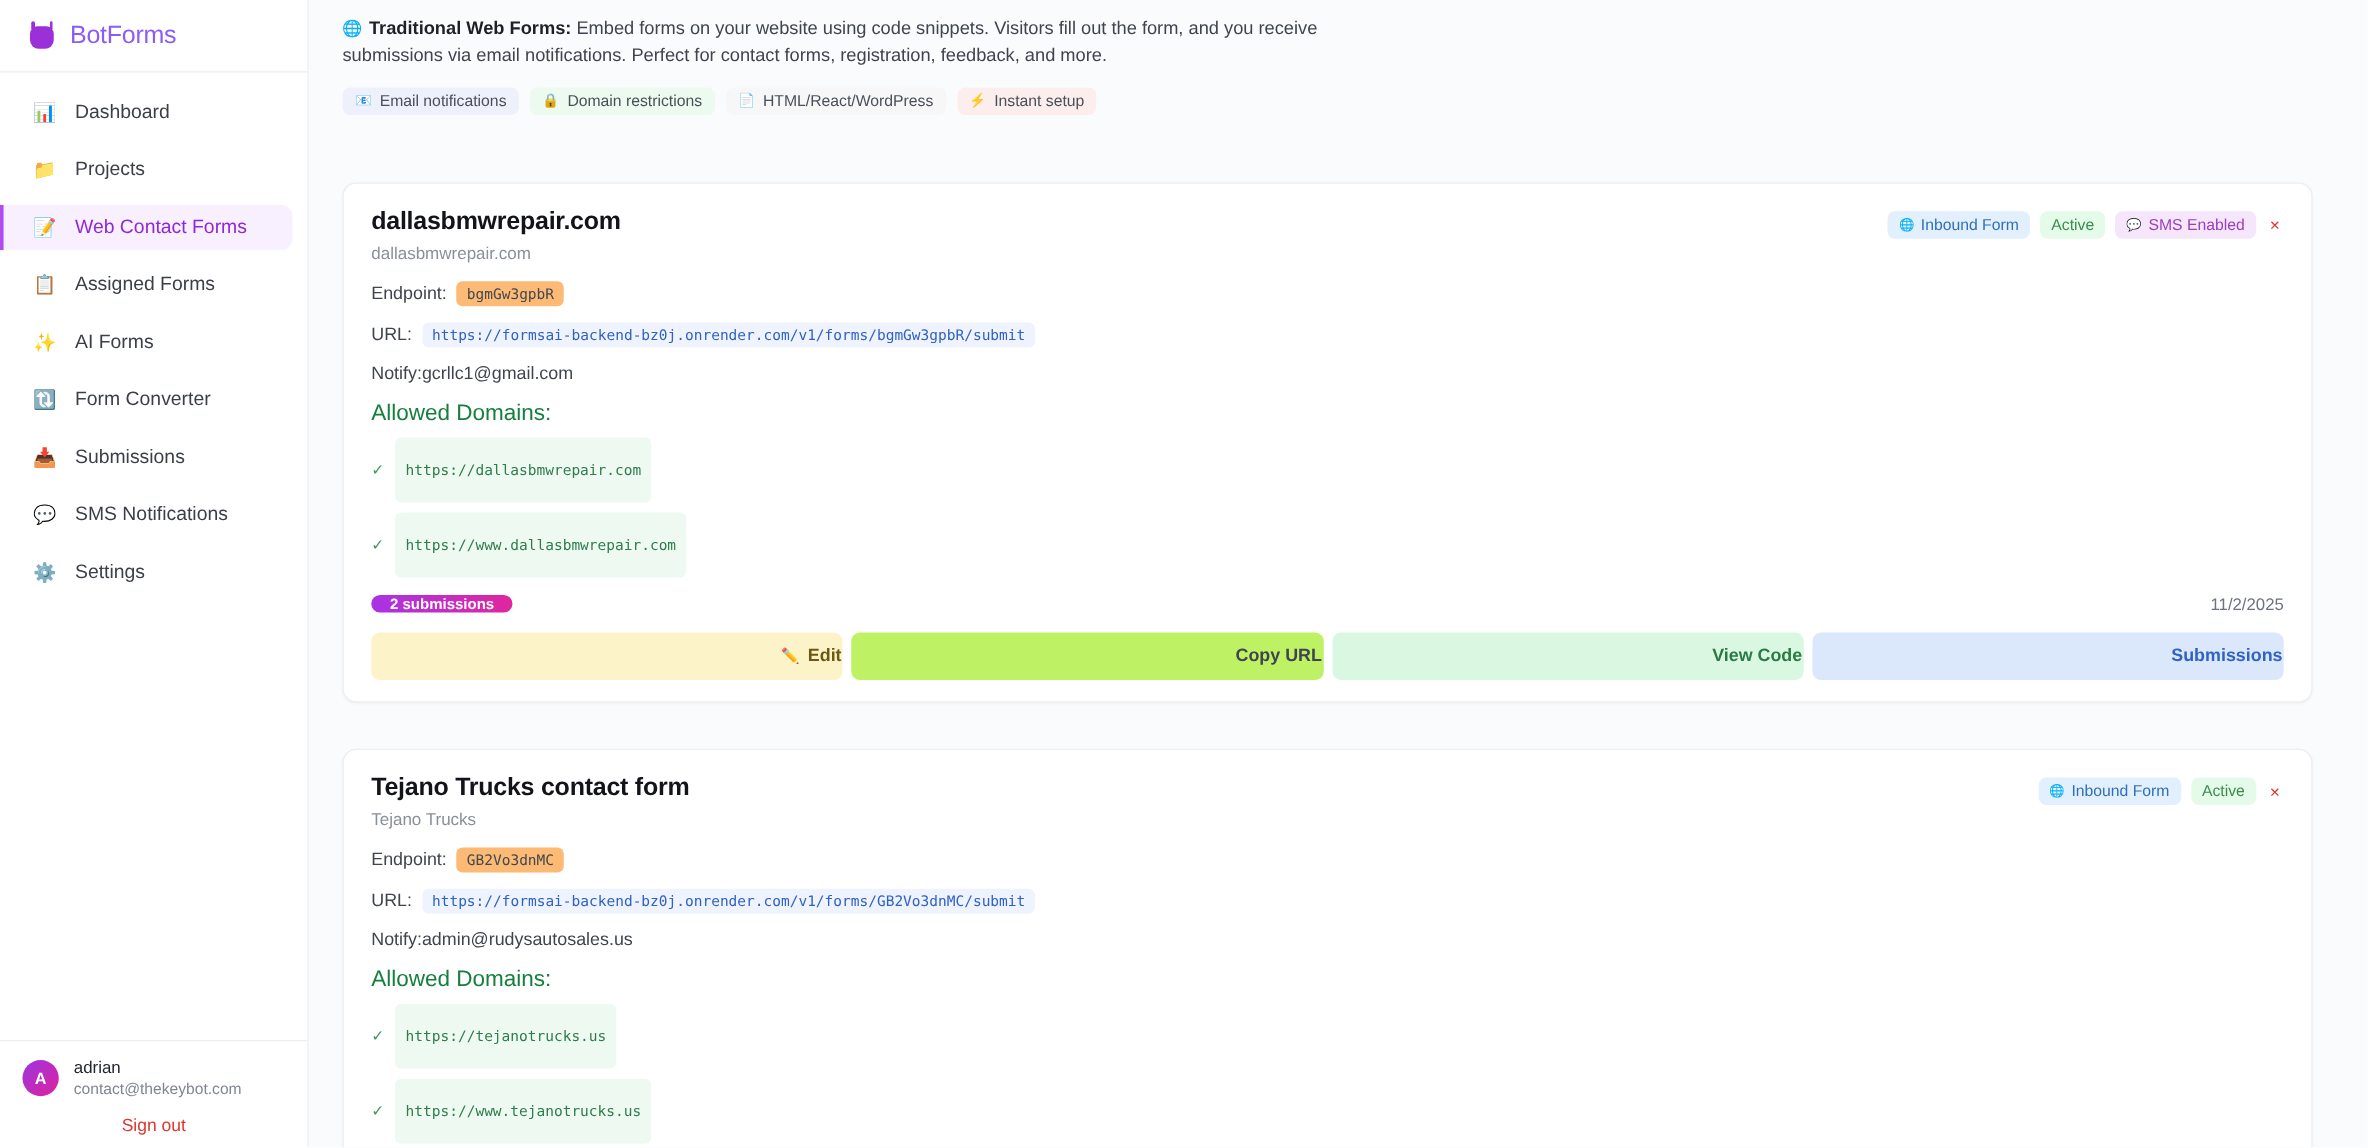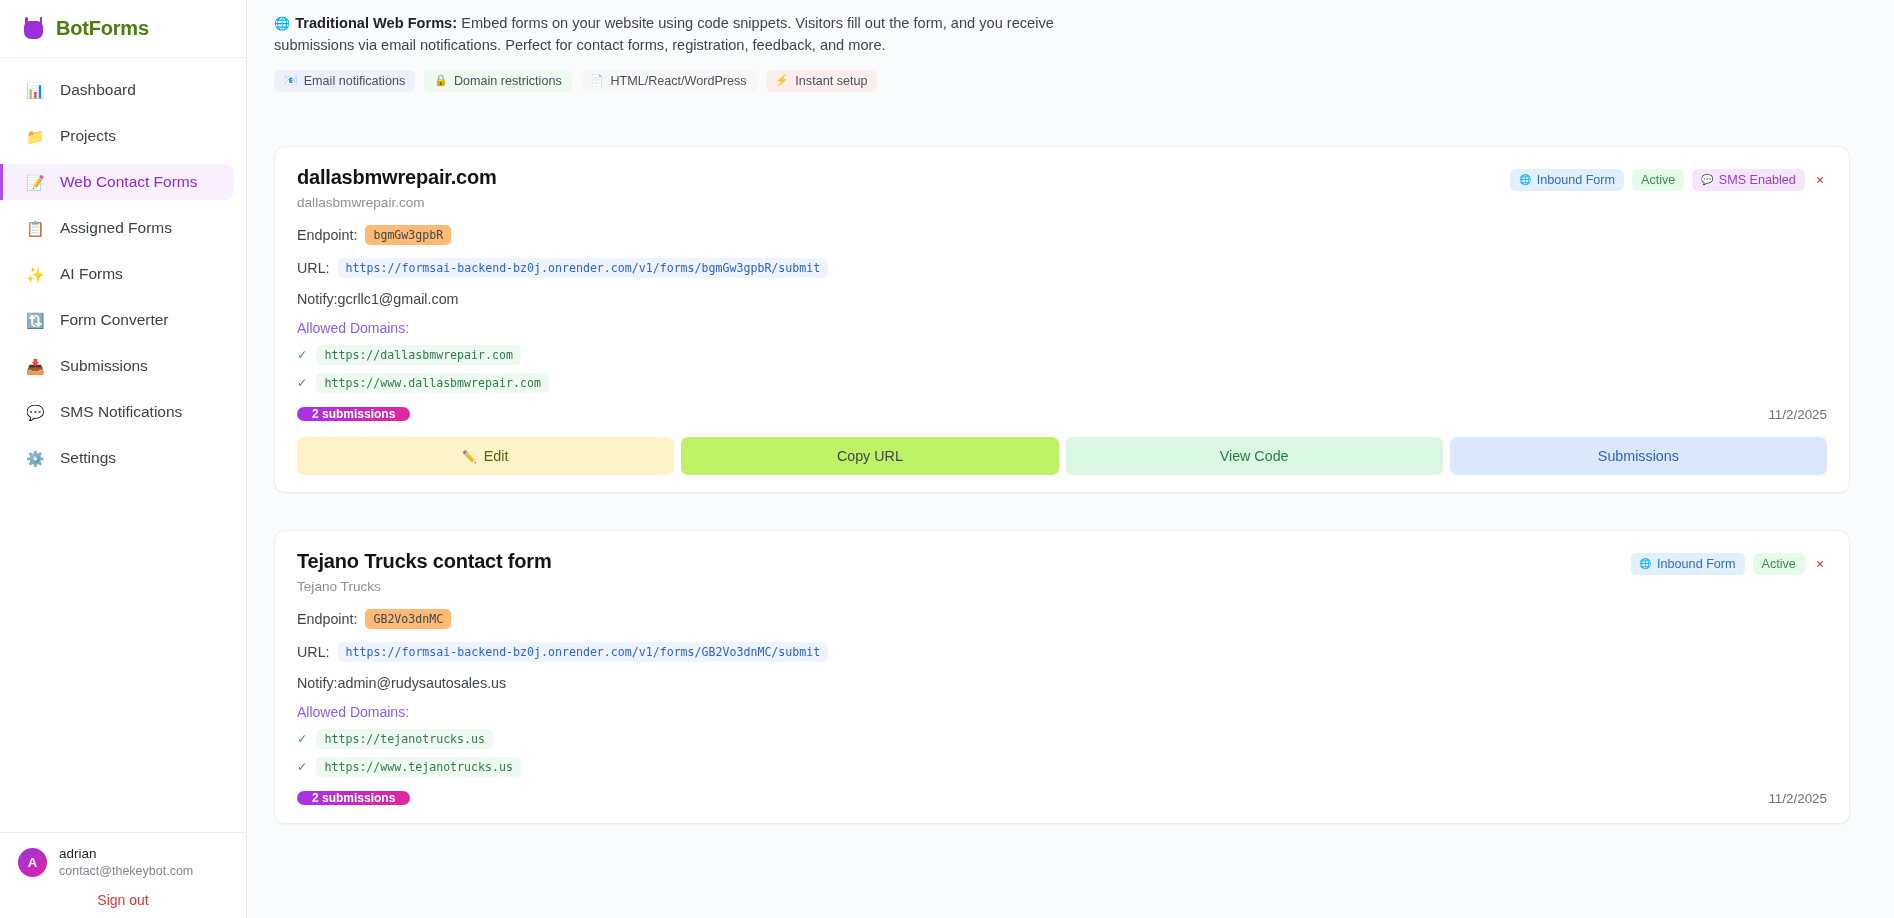--- a/index.html
+++ b/index.html
@@ -51,22 +51,22 @@
     position: absolute;
     top: 0px;
     width: 2.5px; height: 7px;
     background: #9b30d9;
     border-radius: 2px;
   }
   .brand-logo .ear-l { left: 3px; }
   .brand-logo .ear-r { right: 3px; }
   .brand-name {
     font-size: 20px;
-    font-weight: bold;
-    color: #4d7c0f;
+    font-weight: normal;
+    color: #8b5cf6;
     letter-spacing: -0.2px;
   }
 
   .nav {
     padding: 14px 0 0 0;
     flex: 1 1 auto;
   }
   .nav-item {
     display: flex;
     align-items: center;
@@ -273,37 +273,37 @@
     font-family: "DejaVu Sans Mono", monospace;
     font-size: 11.6px;
     background: #eef3fd;
     color: #2f62c4;
     padding: 3px 8px;
     border-radius: 5px;
   }
   .meta-plain { font-size: 14.3px; color: #3f454e; }
 
   .domains-label {
-    font-size: 14px;
-    color: #8b5cf6;
+    font-size: 18px;
+    color: #15803d;
     margin-bottom: 9px;
   }
   .domain-row {
     display: flex;
     align-items: center;
     gap: 9px;
     margin-bottom: 8px;
   }
   .domain-check { color: #3d9a5c; font-size: 12.5px; }
   .chip-domain {
     font-family: "DejaVu Sans Mono", monospace;
     font-size: 11.6px;
     background: #eefaf1;
     color: #2f7d4c;
-    padding: 3px 8px;
+    padding: 19px 8px;
     border-radius: 5px;
   }
 
   .card-footer {
     display: flex;
     align-items: center;
     justify-content: space-between;
     margin-top: 14px;
   }
   .sub-pill {
@@ -318,27 +318,28 @@
   }
   .card-date { font-size: 13.4px; color: #6d737c; }
 
   .actions {
     display: flex;
     gap: 7px;
     margin-top: 15px;
   }
   .action-btn {
     flex: 1 1 0;
-    text-align: center;
+    text-align: right;
     font-size: 14.3px;
-    padding: 11px 12px;
+    padding: 11px 1px;
     border-radius: 7px;
     border: none;
     cursor: pointer;
     font-family: "Liberation Sans", sans-serif;
+    font-weight: bold;
   }
   .action-btn.a-edit { background: #fcf3c9; color: #6b5a12; }
   .action-btn.a-copy { background: #bef264; color: #3f454e; }
   .action-btn.a-code { background: #d9f7e1; color: #2b7a46; }
   .action-btn.a-subs { background: #dbe8fc; color: #2f62c4; }
   .action-btn .pencil { margin-right: 6px; font-size: 12px; }
 </style>
 </head>
 <body>
 

